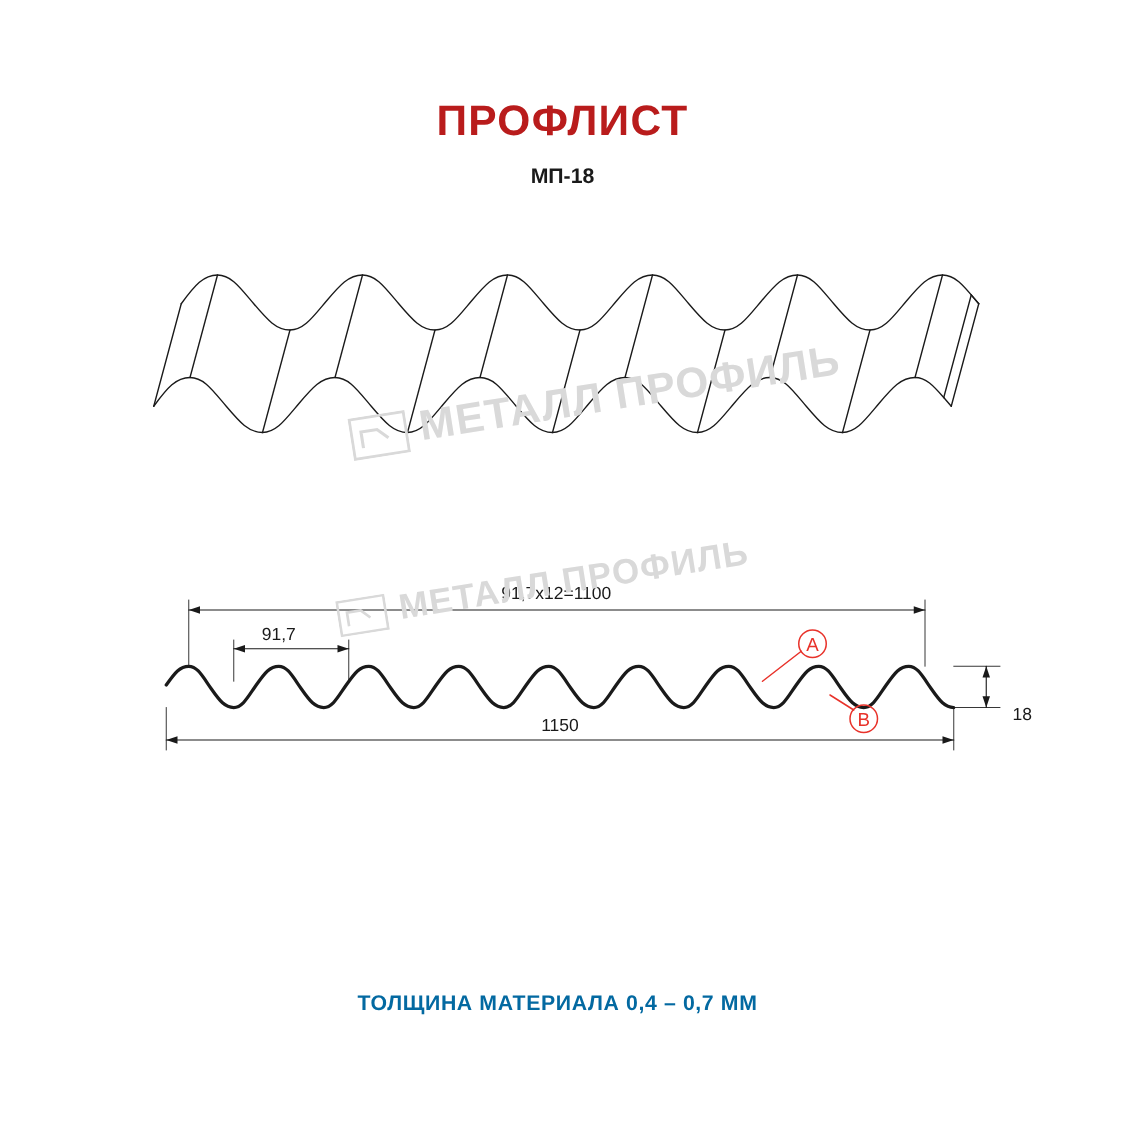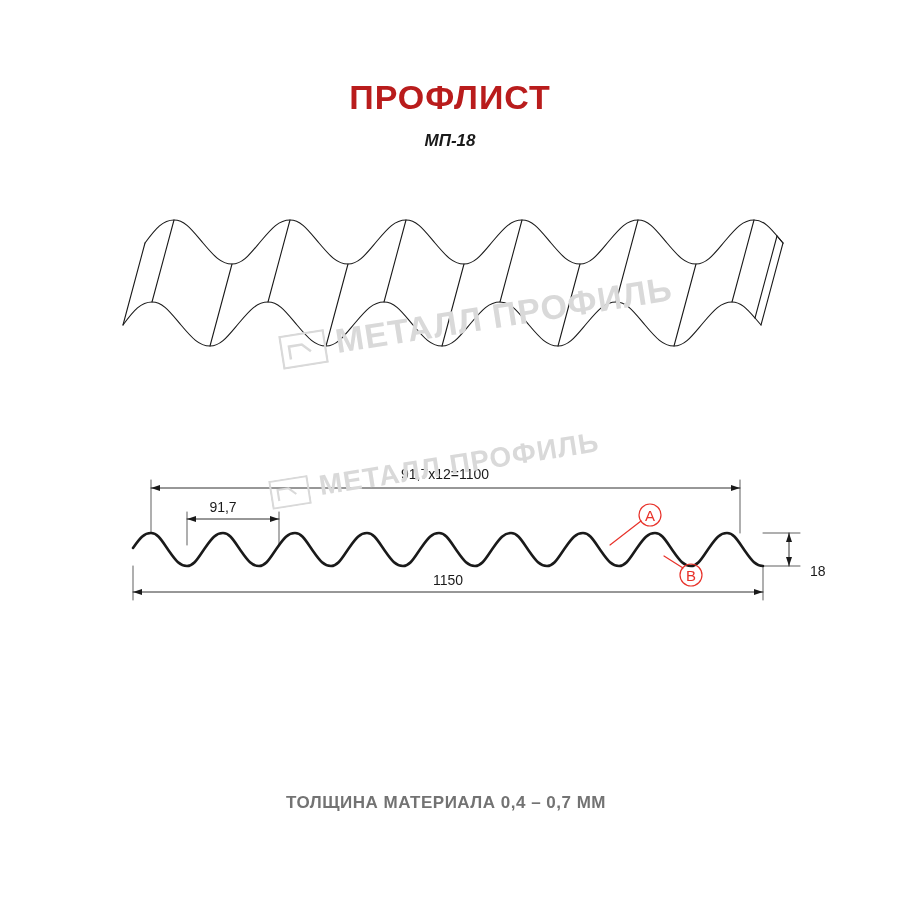--- a/index.html
+++ b/index.html
@@ -33,32 +33,31 @@
   }
   .subtitle {
     position: absolute;
     top: 131px;
     left: 0;
     width: 900px;
     text-align: center;
     font-size: 17px;
     font-weight: bold;
     color: #1a1a1a;
-    font-style: italic;
   }
   .footer {
     position: absolute;
     top: 793px;
     left: 0;
     width: 892px;
     text-align: center;
     font-size: 17px;
     font-weight: bold;
     letter-spacing: 0.5px;
-    color: #737373;
+    color: #0369a1;
   }
   svg.drawing {
     position: absolute;
     top: 0;
     left: 0;
     width: 900px;
     height: 900px;
   }
   .wm {
     position: absolute;

